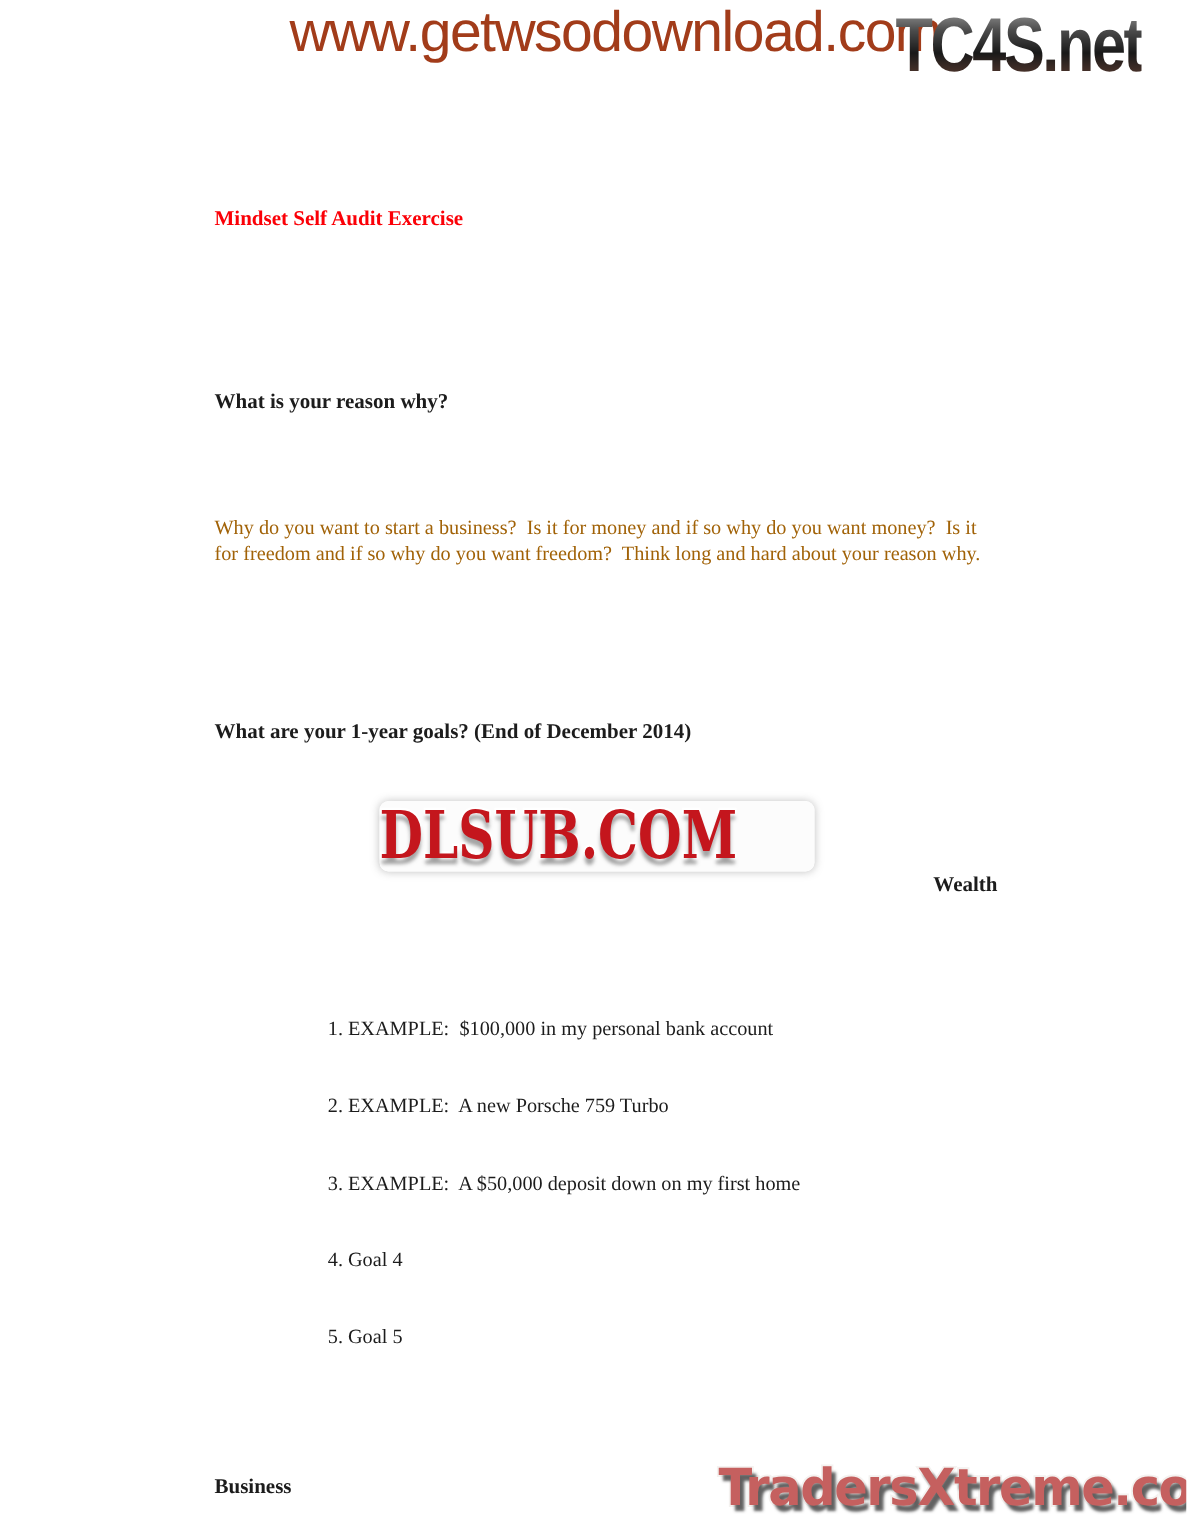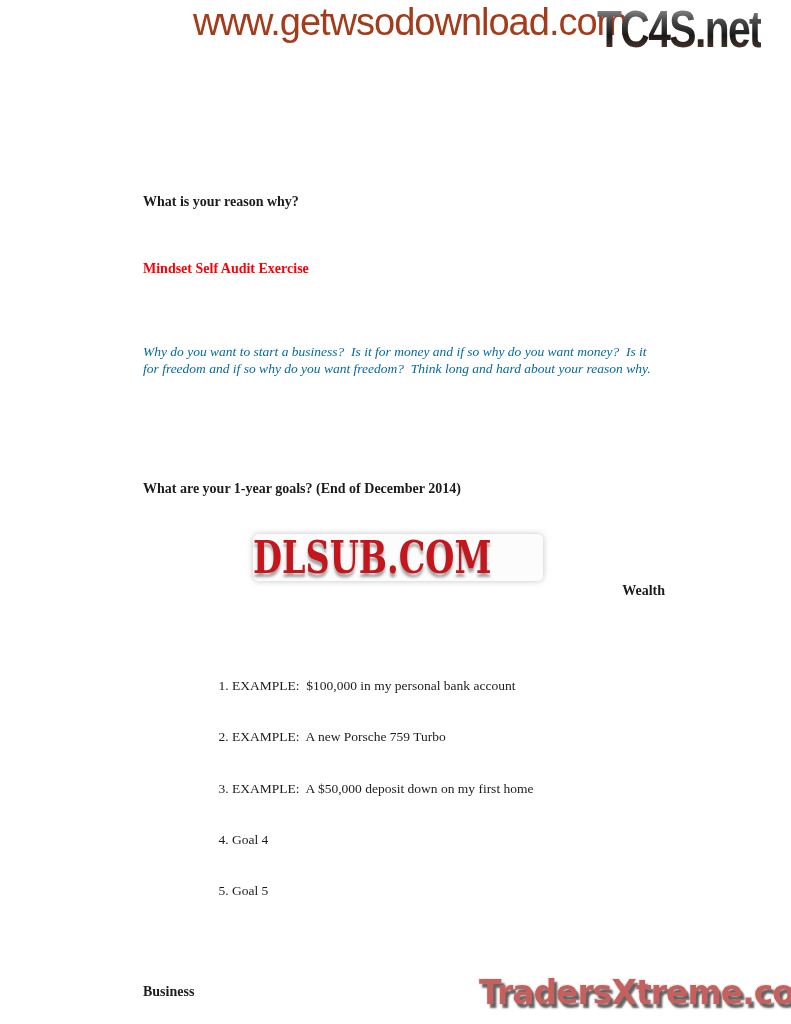--- a/index.html
+++ b/index.html
@@ -33,21 +33,21 @@
   
   .doc {
     position:absolute; left:143px; top:88px; width:522px;
     font-size:13.5px; line-height:17px;
     white-space:pre-wrap;
   }
   .h { font-weight:700; font-size:14px; line-height:16px; }
   .title { color:#fb0007; }
   .mt-q1   { margin-top:55px; }
   .mt-para { margin-top:15px; }
-  .para { font-style:italic; color:#0369a1; }
+  .para { color:#a16207; }
   .mt-q2   { margin-top:53px; }
   .mt-sub  { margin-top:35px;text-align:right; }
   .mt-list { margin-top:10px; }
   .mt-biz  { margin-top:0; }
   ol,ul { margin:0; padding:0 0 0 42px; }
   ol { list-style:decimal; }
   li { line-height:17.3px; padding:0;margin-left:47px; }
   li::marker { font-size:13.5px; }
 
   
@@ -88,23 +88,23 @@
 </head>
 <body>
 
 <div class="page">
 
   <div class="hdr-url">www.getwsodownload.com</div>
   <div class="hdr-site">TC4S.net</div>
 
   <div class="doc">
 
+    <div class="h title">Mindset Self Audit Exercise</div>
+
     <div class="h mt-q1">What is your reason why?</div>
-
-    <div class="h title">Mindset Self Audit Exercise</div>
 
     <div class="para mt-para">Why do you want to start a business?  Is it for money and if so why do you want money?  Is it for freedom and if so why do you want freedom?  Think long and hard about your reason why.</div>
 
     <div class="h mt-q2">What are your 1-year goals? (End of December 2014)</div>
 
     <div class="h mt-sub">Wealth</div>
     <ol class="mt-list">
       <li>EXAMPLE:  $100,000 in my personal bank account</li>
       <li>EXAMPLE:  A new Porsche 759 Turbo</li>
       <li>EXAMPLE:  A $50,000 deposit down on my first home</li>

